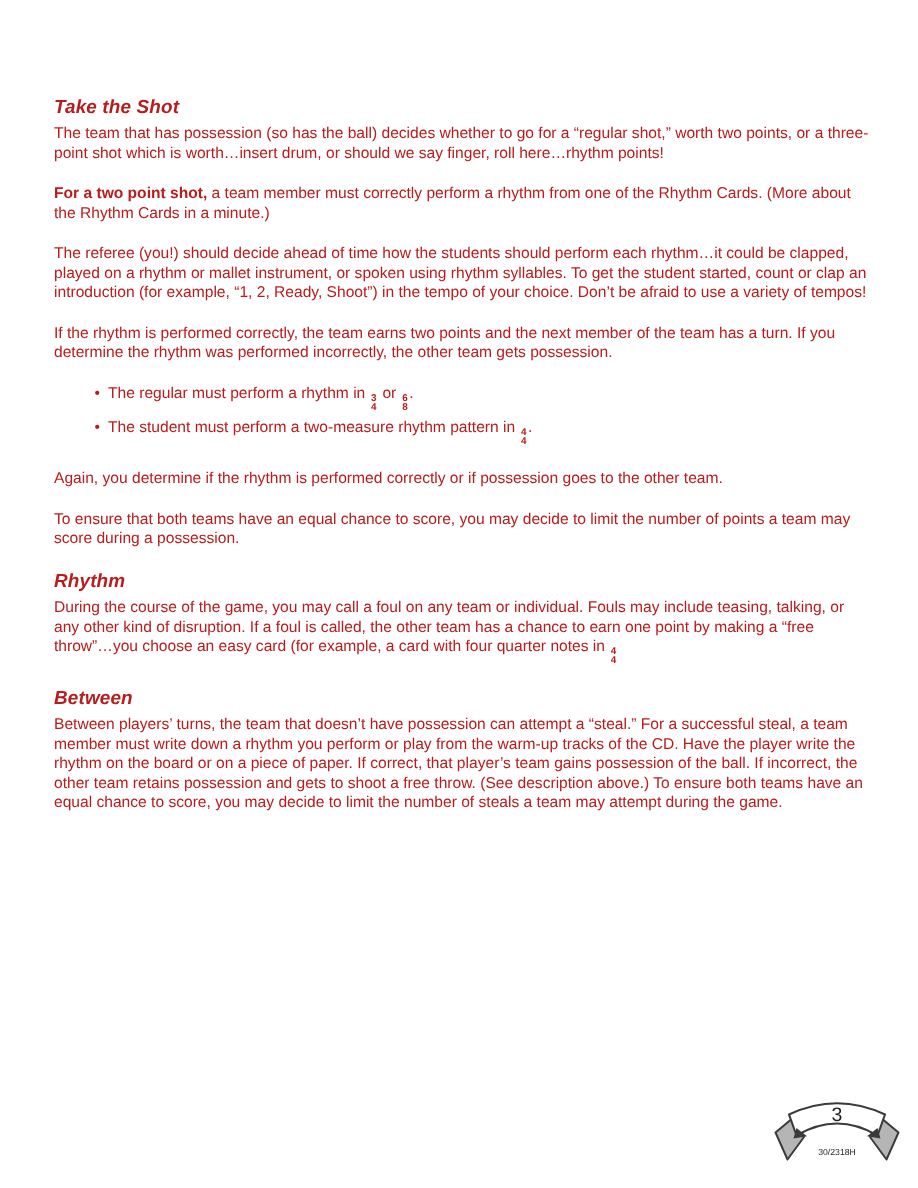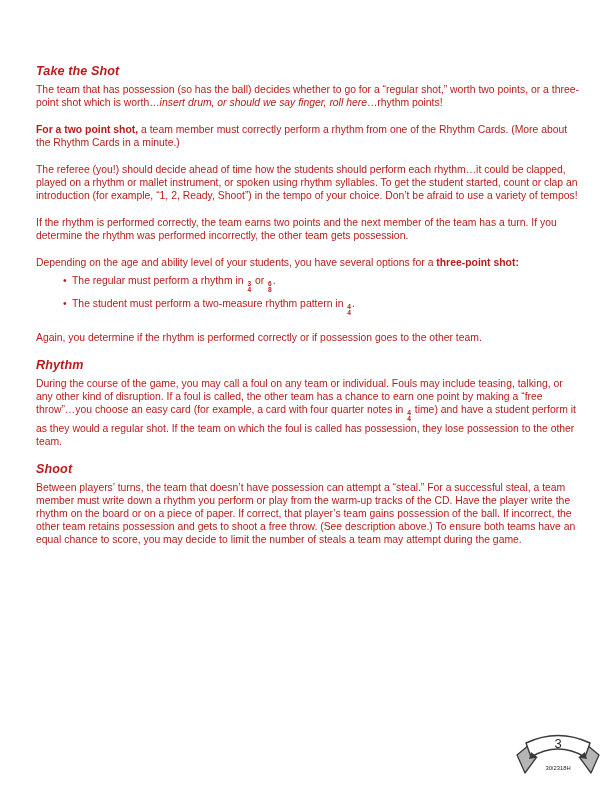--- a/index.html
+++ b/index.html
@@ -26,21 +26,21 @@
     letter-spacing:0.1px;
   }
   h2.later { margin-top:10px; }
   p {
     font-size:10.4px;
     line-height:13px;
     margin:0 0 14px 0;
   }
   p.tight { margin-bottom:5px; }
   .b { font-weight:bold; }
-  .i { font-style:italic; }
+  .i { }
   .bullets { margin:0 0 16px 0; padding:0 0 0 27px; }
   .bullet {
     position:relative;
     font-size:10.4px;
     line-height:13px;
     padding-left:9px;
     margin:0 0 5px 0;
   }
   .bullet::before {
     content:"\2022";
@@ -73,49 +73,49 @@
     <h2>Take the Shot</h2>
 
     <p><span>The team that has possession (so has the ball) decides whether to go for a “regular shot,” worth two points, or a three-point shot which is worth…</span><span class="i">insert drum, or should we say finger, roll here</span><span>…rhythm points!</span></p>
 
     <p><span class="b">For a two point shot,</span><span> a team member must correctly perform a rhythm from one of the Rhythm Cards. (More about the Rhythm Cards in a minute.)</span></p>
 
     <p>The referee (you!) should decide ahead of time how the students should perform each rhythm…it could be clapped, played on a rhythm or mallet instrument, or spoken using rhythm syllables. To get the student started, count or clap an introduction (for example, “1, 2, Ready, Shoot”) in the tempo of your choice. Don’t be afraid to use a variety of tempos!</p>
 
     <p>If the rhythm is performed correctly, the team earns two points and the next member of the team has a turn. If you determine the rhythm was performed incorrectly, the other team gets possession.</p>
 
-    <p class="tight"><span>Depending on the age and ability level of your students, you have several options for a </span><span class="b">three-point shot:</span></p>
 
     <div class="bullets">
       <div class="bullet"><span>The regular must perform a rhythm in </span><span class="timesig">
             <span>3</span>
             <span>4</span>
           </span><span> or </span><span class="timesig">
             <span>6</span>
             <span>8</span>
           </span><span>.</span></div>
 
       <div class="bullet"><span>The student must perform a two-measure rhythm pattern in </span><span class="timesig">
             <span>4</span>
             <span>4</span>
           </span><span>.</span></div>
 
     </div>
 
     <p>Again, you determine if the rhythm is performed correctly or if possession goes to the other team.</p>
 
+    <p>To ensure that both teams have an equal chance to score, you may decide to limit the number of points a team may score during a possession.</p>
 
     <h2 class="later">Rhythm</h2>
 
     <p><span>During the course of the game, you may call a foul on any team or individual. Fouls may include teasing, talking, or any other kind of disruption. If a foul is called, the other team has a chance to earn one point by making a “free throw”…you choose an easy card (for example, a card with four quarter notes in </span><span class="timesig">
           <span>4</span>
           <span>4</span>
-        </span><span> time) and have a student perform it as they would a regular shot. If the team on which the foul is called has possession, they lose possession to the other team.</span></p>
+        </span></p>
 
-    <h2 class="later">Shoot</h2>
+    <h2 class="later">Between</h2>
 
     <p>Between players’ turns, the team that doesn’t have possession can attempt a “steal.” For a successful steal, a team member must write down a rhythm you perform or play from the warm-up tracks of the CD. Have the player write the rhythm on the board or on a piece of paper. If correct, that player’s team gains possession of the ball. If incorrect, the other team retains possession and gets to shoot a free throw. (See description above.) To ensure both teams have an equal chance to score, you may decide to limit the number of steals a team may attempt during the game.</p>
 
   </div>
 
   <svg class="ribbon" viewBox="0 0 92 54" aria-hidden="true">
 
     <polygon points="17,19 5,29 13,47 24,32" fill="#b5b5b5" stroke="#3a3a3a" stroke-width="1.3" stroke-linejoin="round"></polygon>
     <polygon points="75,19 87,29 79,47 68,32" fill="#b5b5b5" stroke="#3a3a3a" stroke-width="1.3" stroke-linejoin="round"></polygon>
 

